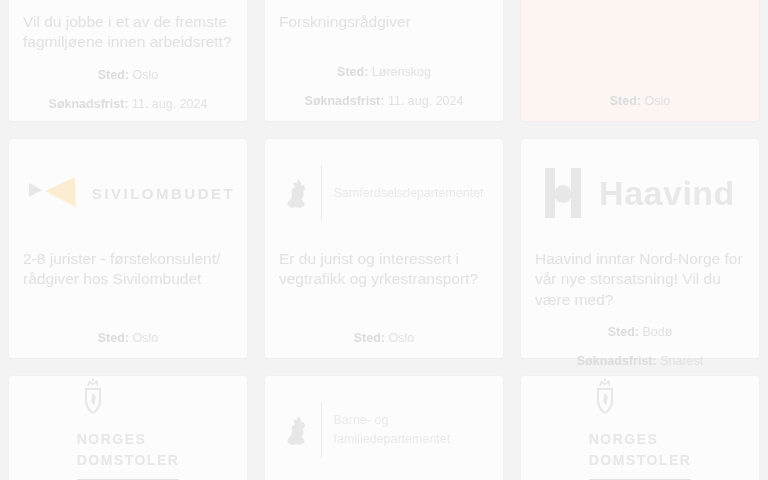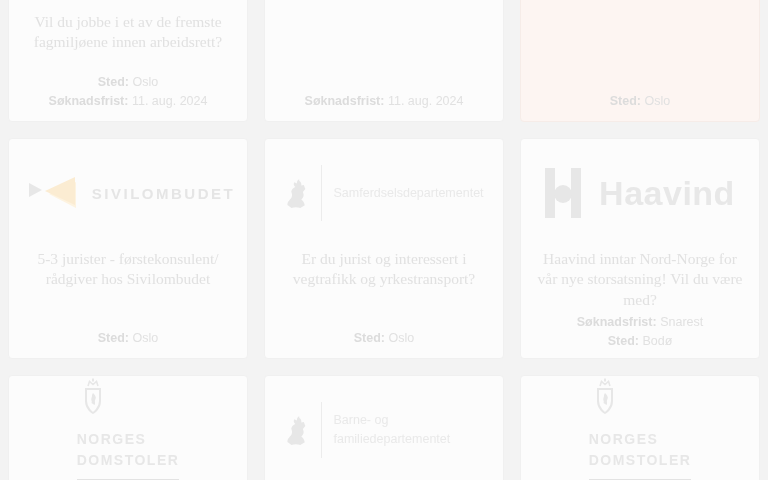--- a/index.html
+++ b/index.html
@@ -5,23 +5,23 @@
   * { margin:0; padding:0; box-sizing:border-box; }
   html,body { width:768px; height:480px; overflow:hidden; }
   body { background:#f3f3f3; font-family:"Liberation Sans", sans-serif; }
   .viewport { position:relative; width:768px; height:480px; overflow:hidden; }
   .grid { position:absolute; left:8px; top:-99px; width:752px;
           display:grid; grid-template-columns:repeat(3,1fr); gap:16px; }
   .card { height:221px; background:#fcfcfc; border:1px solid #f0f0f0; border-radius:4px;
           display:flex; flex-direction:column; padding:0 10px 13px; position:relative; cursor:pointer; }
   .card.highlight { background:#fdf5f2; border-color:#f6ece8; }
   .logo-zone { height:108px; display:flex; align-items:center; justify-content:center; flex:none; }
-  .title { font-size:15.5px; line-height:1.32; color:#e1e1e1; text-align:center; padding:2px 4px 0;font-family:Liberation Serif, serif; }
+  .title { font-size:15.5px; line-height:1.32; color:#e1e1e1; padding:2px 4px 0; }
   .meta { margin-top:auto; text-align:center; font-size:12.5px; color:#e1e1e1; }
-  .meta .row { margin-top:5px; }
+  .meta .row { margin-top:15px; }
   .meta b { color:#dcdcdc; }
   
   .siv { display:flex; align-items:center; }
   .siv-text { font-size:15px; font-weight:bold; letter-spacing:2.5px; color:#e5e5e5; margin-left:13px; }
   
   .ministry { display:flex; align-items:center; gap:12px; }
   .ministry .divider { width:1px; height:56px; background:#ececec; flex:none; }
   .ministry .mtext { font-size:12.5px; color:#e9e9e9; max-width:150px; line-height:1.5; text-align:left; }
   
   .haavind { display:flex; align-items:center; gap:18px; }
@@ -40,42 +40,44 @@
       <div class="card">
         <div class="logo-zone"></div>
         <div class="title">Vil du jobbe i et av de fremste fagmiljøene innen arbeidsrett?</div>
         <div class="meta">
           <div class="row"><b>Sted:</b> <span>Oslo</span></div>
           <div class="row"><b>Søknadsfrist:</b> <span>11. aug. 2024</span></div>
         </div>
       </div>
       <div class="card">
         <div class="logo-zone"></div>
+        <div class="title">Forskningsrådgiver</div>
         <div class="meta">
+          <div class="row"><b>Sted:</b> <span>Lørenskog</span></div>
           <div class="row"><b>Søknadsfrist:</b> <span>11. aug. 2024</span></div>
         </div>
       </div>
       <div class="card highlight">
         <div class="logo-zone"></div>
         <div class="meta">
           <div class="row"><b>Sted:</b> <span>Oslo</span></div>
         </div>
       </div>
       <div class="card">
         <div class="logo-zone">
           <span class="siv">
             <svg width="58" height="38" viewBox="0 0 58 38">
               <polygon points="55,8 28,20 55,34" fill="#fdf3e0"></polygon>
               <polygon points="54,3 24,17 54,31" fill="#fbecd2"></polygon>
               <polygon points="8,9 21,16 8,23" fill="#e7e7e7"></polygon>
             </svg>
             <span class="siv-text">SIVILOMBUDET</span>
           </span>
         </div>
-        <div class="title">5-3 jurister - førstekonsulent/ rådgiver hos Sivilombudet</div>
+        <div class="title">2-8 jurister - førstekonsulent/ rådgiver hos Sivilombudet</div>
         <div class="meta">
           <div class="row"><b>Sted:</b> <span>Oslo</span></div>
         </div>
       </div>
       <div class="card">
         <div class="logo-zone">
           <span class="ministry">
             <svg width="24" height="32" viewBox="0 0 22 30">
               <path d="M13 2 c-1.6 1 -2.3 2.3 -2 4 l-2.6 -1 c-.9 1.9 -.4 3.4 1.1 4.4 c-2.1 .6 -3.4 2.1 -3.9 4.4 c1.4 2.8 1 5.3 -1.4 7.6 c-1.4 1.4 -2.2 2.9 -2.2 4.8 l3.8 2.8 c2.9 -.9 5.4 -.9 8.3 0 l4.2 -2.4 c-.4 -2.4 -1.4 -4.2 -3.2 -5.6 c2.3 -1.9 2.8 -4.2 1.4 -7 l2.3 -2.8 l-1.4 -3.7 l-2.3 .5 c.2 -1.9 -.5 -3.3 -1.9 -4.2 Z" fill="#e7e7e7"></path>
             </svg>
@@ -94,22 +96,22 @@
             <svg width="36" height="50" viewBox="0 0 36 50">
               <rect x="0" y="0" width="10" height="50" fill="#e7e7e7"></rect>
               <rect x="26" y="0" width="10" height="50" fill="#e7e7e7"></rect>
               <circle cx="18" cy="26" r="9" fill="#e7e7e7"></circle>
             </svg>
             <span class="word">Haavind</span>
           </span>
         </div>
         <div class="title">Haavind inntar Nord-Norge for vår nye storsatsning! Vil du være med?</div>
         <div class="meta">
+          <div class="row"><b>Sted:</b> <span>Bodø</span></div>
           <div class="row"><b>Søknadsfrist:</b> <span>Snarest</span></div>
-          <div class="row"><b>Sted:</b> <span>Bodø</span></div>
         </div>
       </div>
       <div class="card">
         <div class="logo-zone">
           <span class="domstoler">
             <svg width="28" height="44" viewBox="0 0 28 44">
               <path d="M9 8 l1.5 -4.5 3.5 3 3.5 -3 L19 8" fill="none" stroke="#e7e7e7" stroke-width="1.6"></path>
               <rect x="13" y="0.5" width="2" height="3" fill="#e7e7e7"></rect>
               <path d="M7 11 h14 v12 c0 8 -7 12 -7 12 s-7 -4 -7 -12 Z" fill="none" stroke="#e7e7e7" stroke-width="2"></path>
               <path d="M14 15 c-1.5 1.5 -.5 3 -1.5 5 c-1 2 1 3 0 5 l3 2 c1.5 -2 -.5 -3.5 1 -6 c1 -1.8 -.5 -4 -2.5 -6 Z" fill="#e7e7e7"></path>

